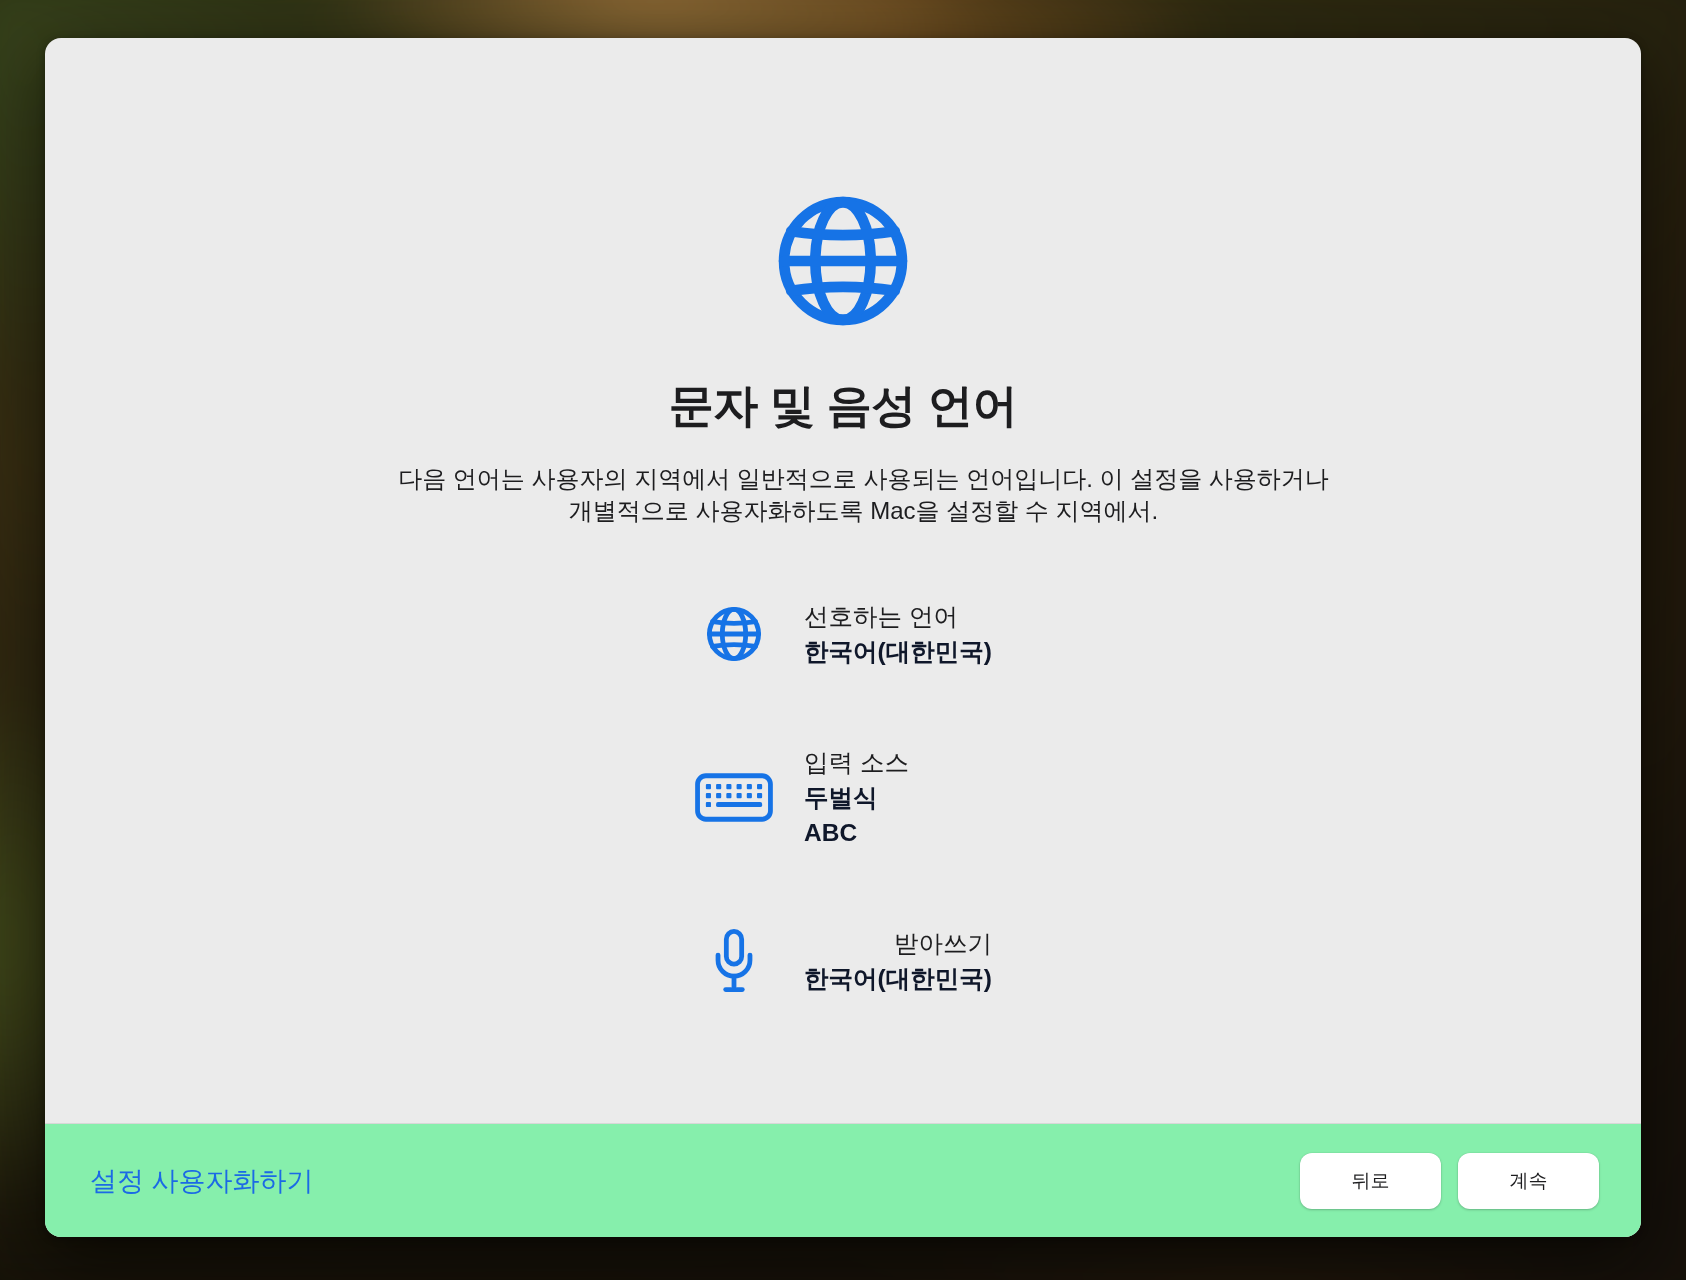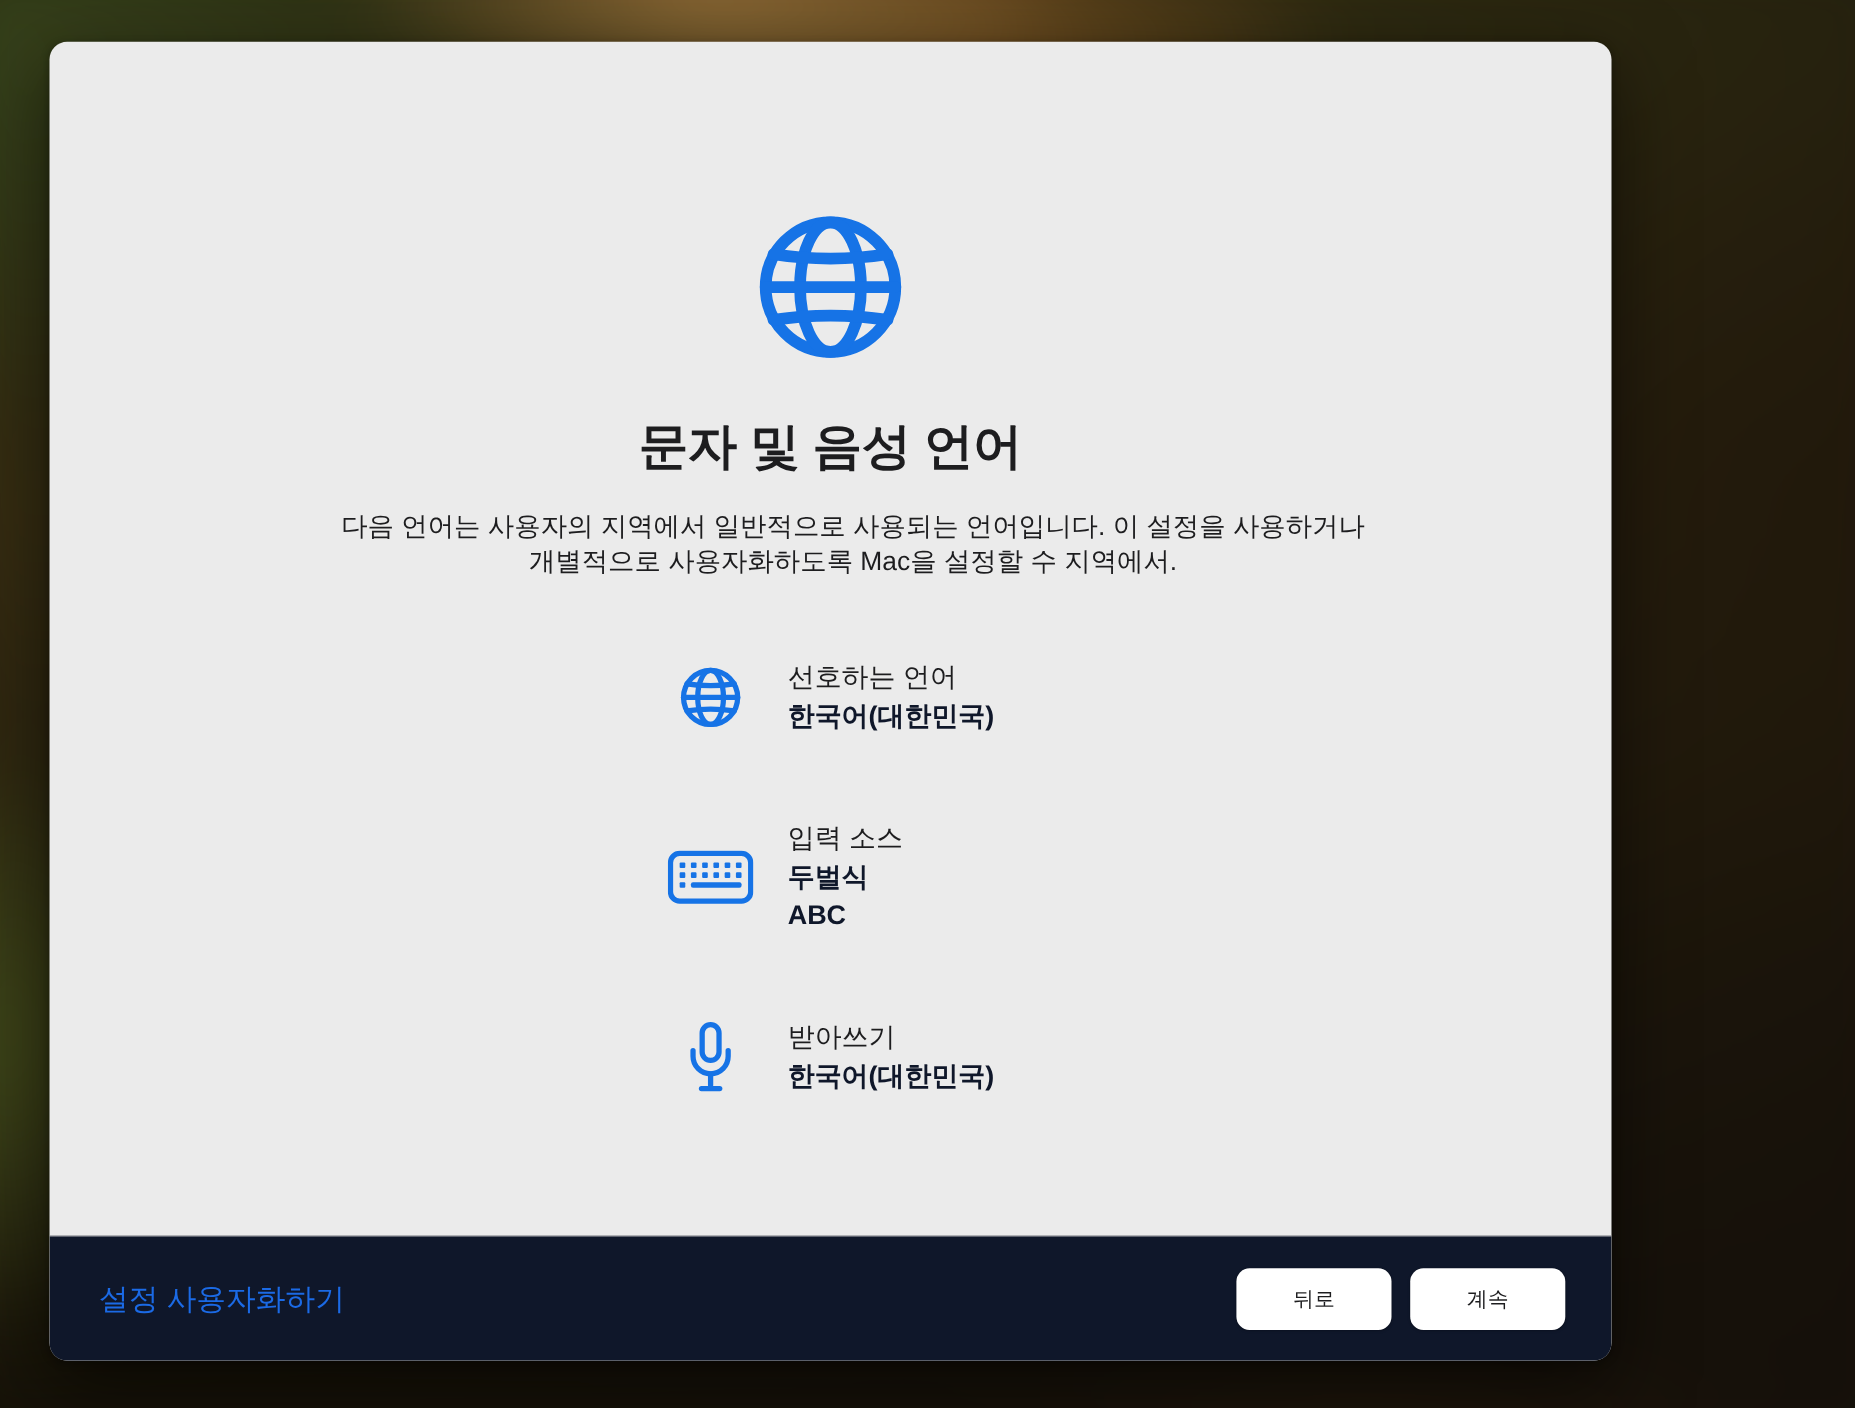--- a/index.html
+++ b/index.html
@@ -24,21 +24,21 @@
       radial-gradient(980px 560px at 102% 38%, #20180c, transparent 72%),
       linear-gradient(128deg, #27301349 0%, #2f260e3d 45%, #15100a 100%),
       linear-gradient(180deg, #2a2a12 0%, #3a2d13 38%, #1c150b 78%, #0b0905 100%);
     filter: blur(34px) saturate(1.05);
   }
 
   
   .window {
     position: absolute;
     left: 45px; top: 38px;
-    width: 1420px; height: 1199px;
+    width: 1596px; height: 1199px;
     background: #ebebeb;
     border-radius: 16px;
     box-shadow: 0 24px 70px rgba(0,0,0,0.55), 0 2px 8px rgba(0,0,0,0.30);
     overflow: hidden;
   }
 
   .content { text-align: center; }
 
   .hero-icon { margin-top: 152px; line-height: 0; }
 
@@ -63,21 +63,21 @@
   .rows {
     width: fit-content;
     margin: 72px auto 0;
     text-align: left;
   }
   .row {
     display: flex;
     align-items: center;
     margin-bottom: 76px;
   }
-  .row:last-child { margin-bottom: 0; }
+  .row:last-child { margin-bottom: 0; text-align: right; }
   .row-icon {
     width: 80px;
     flex: 0 0 80px;
     display: flex;
     justify-content: center;
     align-items: center;
     line-height: 0;
   }
   .row-text { margin-left: 30px; }
   .row-title {
@@ -96,21 +96,21 @@
   
   .footer {
     position: absolute;
     left: 0; right: 0; bottom: 0;
     height: 114px;
     border-top: 1.5px solid #d7d7d7;
     display: flex;
     align-items: center;
     justify-content: space-between;
     padding: 0 42px 0 45px;
-    background: #0f172a;
+    background: #86efac;
   }
   .link {
     font-size: 27px;
     color: #1b6ae5;
     text-decoration: none;
     cursor: pointer;
   }
   .footer-buttons { display: flex; gap: 17px; }
   .btn {
     min-width: 141px;

